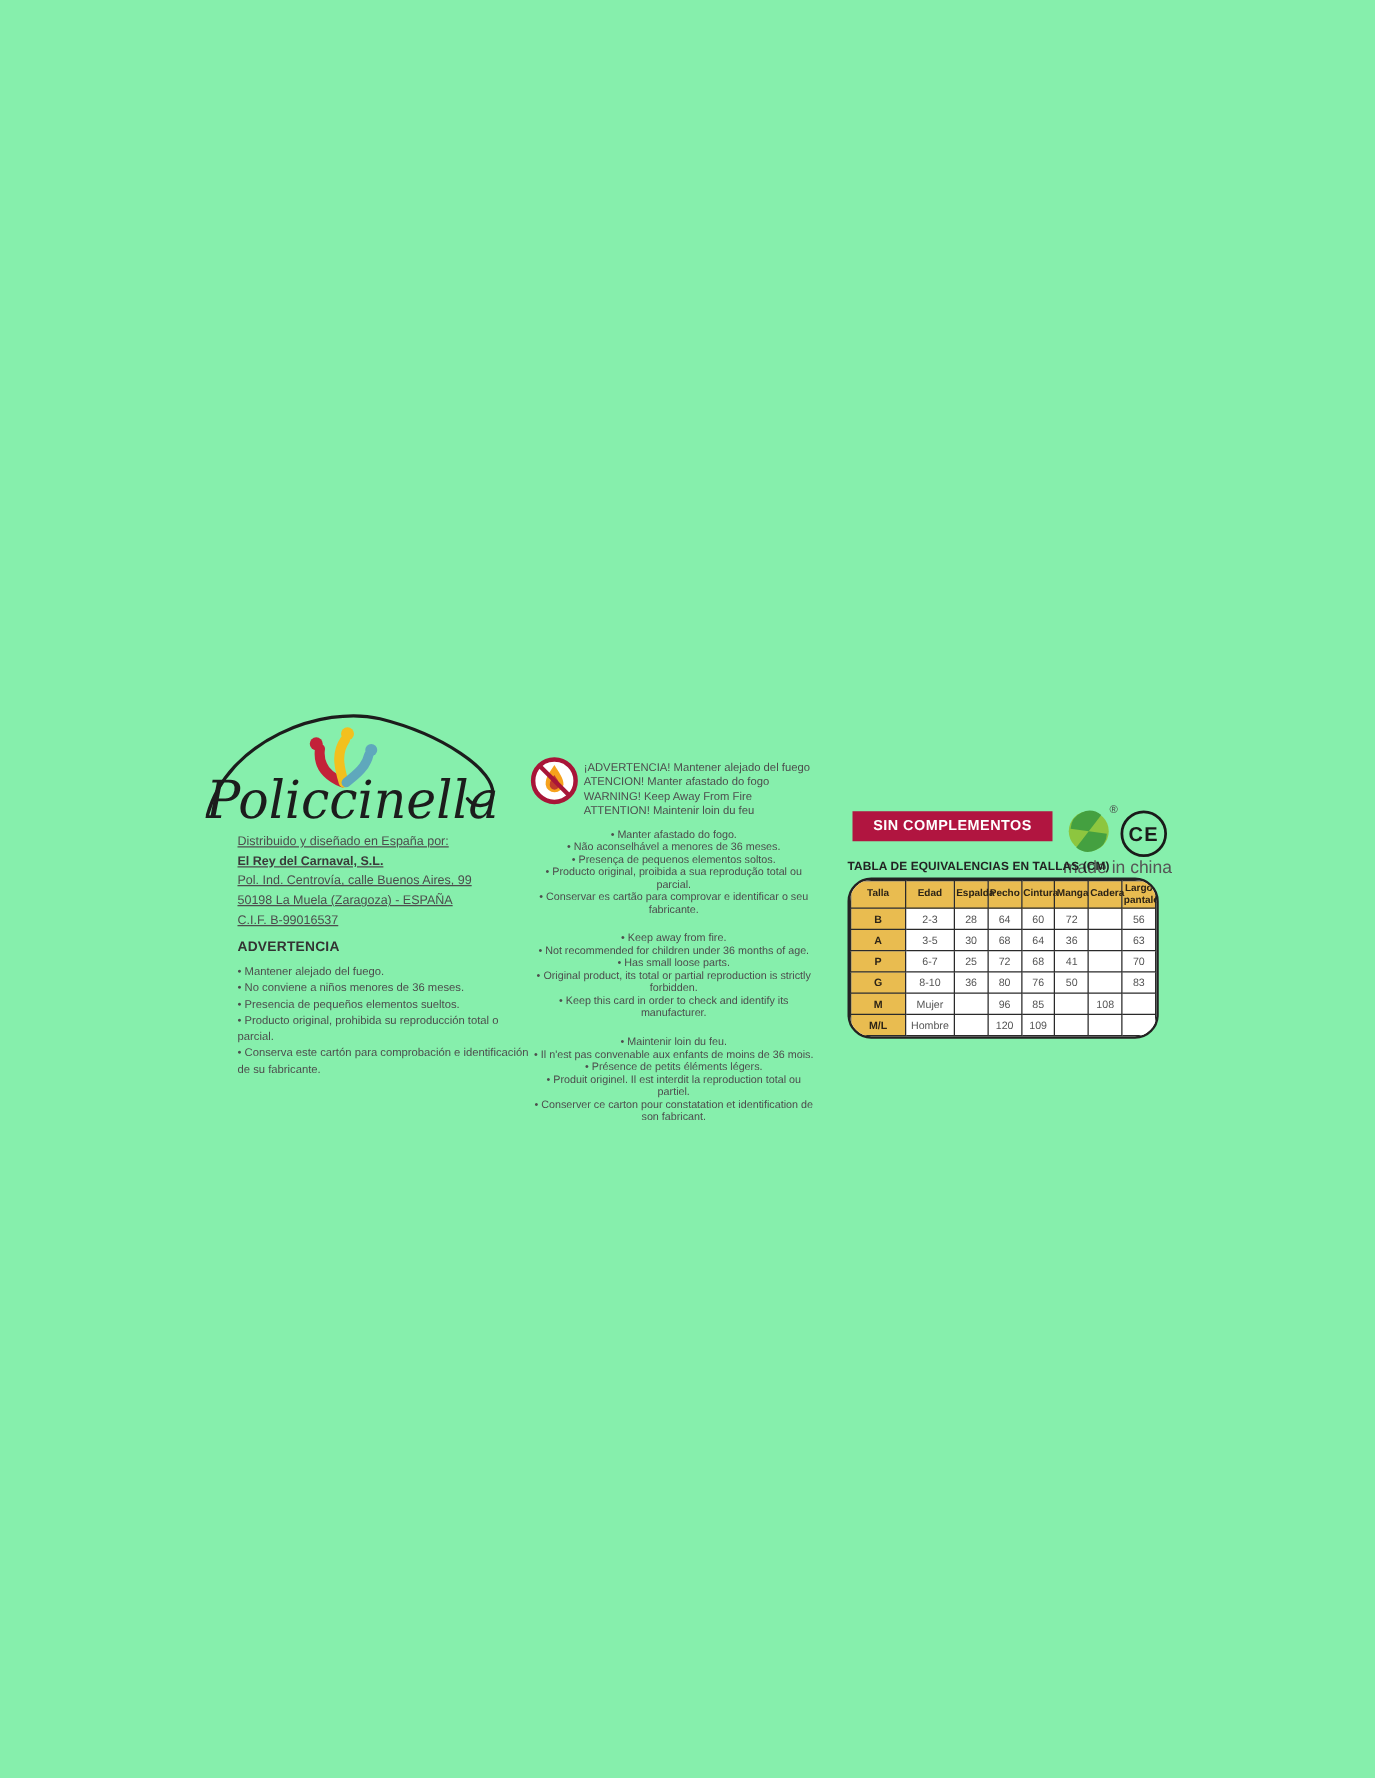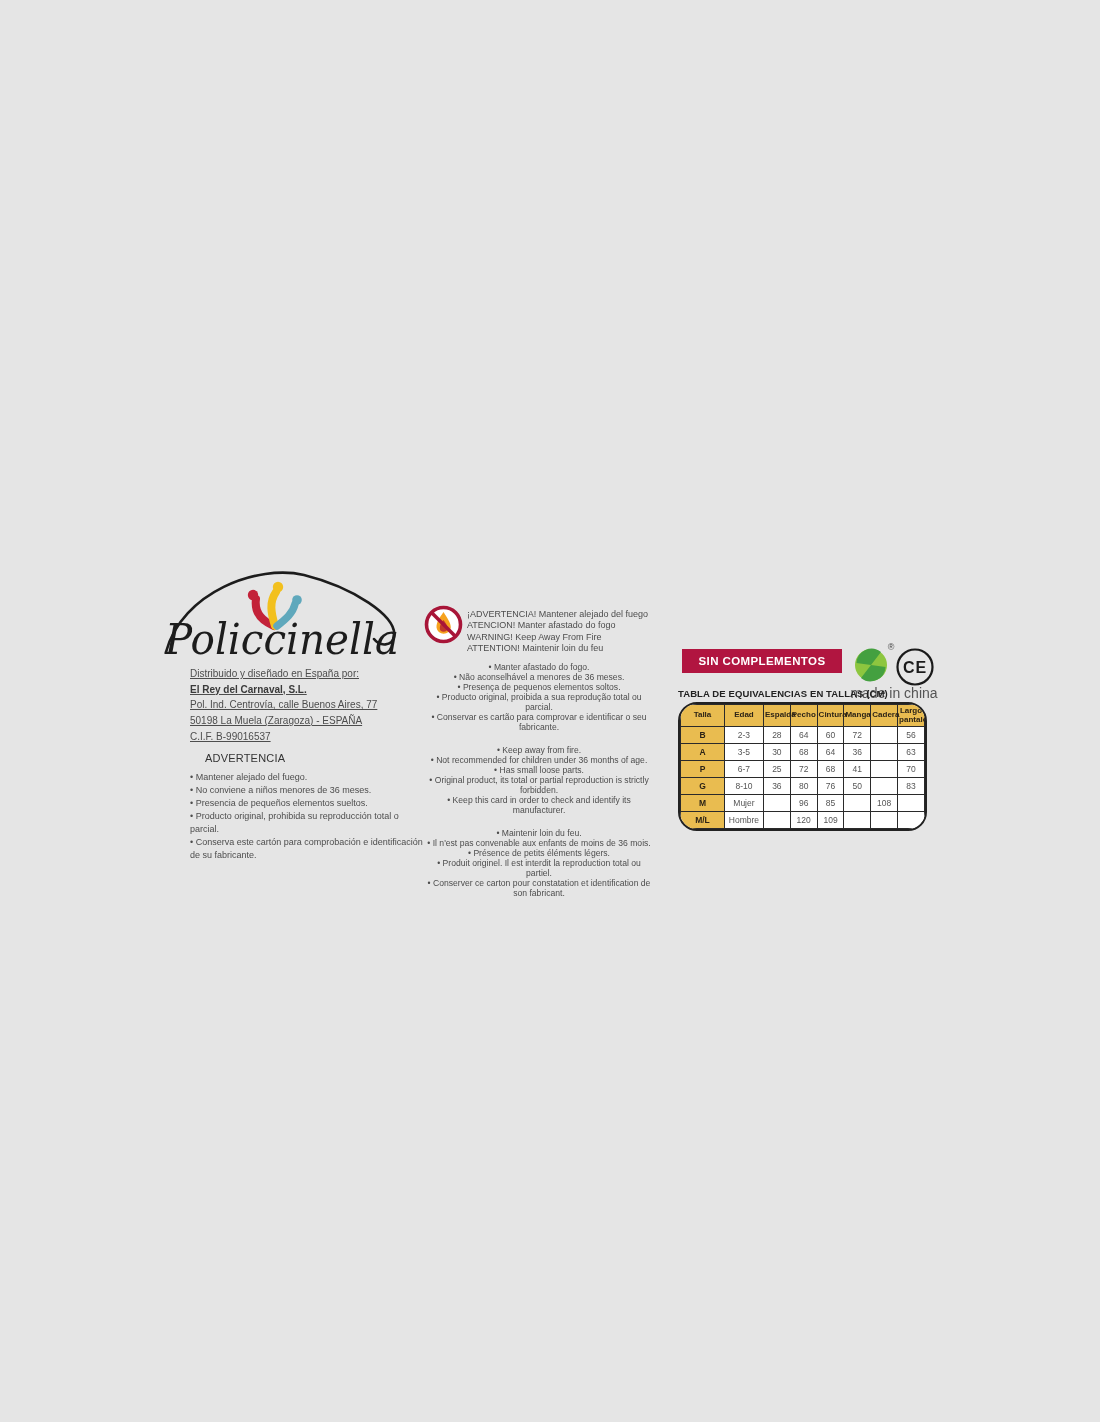--- a/index.html
+++ b/index.html
@@ -4,28 +4,28 @@
 <style>
   * { margin: 0; padding: 0; box-sizing: border-box; }
   html, body { background: #ffffff; }
   body {
     width: 1100px; height: 1422px;
     font-family: "Liberation Sans", sans-serif;
     color: #4d4d4d;
     position: relative;
     overflow: hidden;
   }
-  .sheet { position: relative; width: 1100px; height: 1422px; background: #e5e5e5; }
+  .sheet { position: relative; width: 1100px; height: 1422px; background: #86efac; }
 
   
   .logo-svg { position: absolute; left: 156px; top: 568px; }
   .addr { position: absolute; left: 190px; top: 666px; width: 232px; font-size: 10px; line-height: 15.7px; color: #4d4d4d; text-decoration: underline; }
   .addr .b { font-weight: bold; color: #3a3a3a; }
   .adv { position: absolute; left: 190px; top: 752px; width: 238px; }
-  .adv h3 { font-size: 11px; font-weight: normal; color: #333; letter-spacing: .2px; margin-bottom: 7px; margin-left: 15px; }
+  .adv h3 { font-size: 11px; font-weight: bold; color: #333; letter-spacing: .2px; margin-bottom: 7px; }
   .adv ul, .warn-group ul { list-style: none; }
   .adv li { font-size: 9px; line-height: 13px; color: #4d4d4d; }
   .adv li::before, .warn-group li::before { content: "• "; }
 
   
   .fire-svg { position: absolute; left: 423px; top: 604px; }
   .warn-head { position: absolute; left: 467px; top: 609px; width: 195px; font-size: 9px; line-height: 11.4px; color: #4d4d4d; }
   .warn-col { position: absolute; left: 424px; top: 662px; width: 230px; text-align: center; }
   .warn-group { margin-bottom: 13px; }
   .warn-group li { font-size: 8.6px; line-height: 10px; color: #4d4d4d; }
@@ -68,21 +68,21 @@
       <path d="M121 58 C130 51 137 45 139 36" fill="none" stroke="#5FA8BC" stroke-width="7.5" stroke-linecap="round"></path>
       <circle cx="141" cy="32" r="4.8" fill="#5FA8BC"></circle>
     </g>
     <path d="M 10 84 C 26 24 102 -4 148 7 C 196 19 242 48 238 69 C 236 78 224 79 218 71" fill="none" stroke="#1c1c1c" stroke-width="2.6" stroke-linecap="round"></path>
     <text x="126" y="86" text-anchor="middle" font-family="DejaVu Serif, serif" font-style="italic" font-size="42" textLength="234" lengthAdjust="spacingAndGlyphs" fill="#1c1c1c">Policcinella</text>
   </svg>
 
   <div class="addr">
     <div>Distribuido y diseñado en España por:</div>
     <div class="b">El Rey del Carnaval, S.L.</div>
-    <div>Pol. Ind. Centrovía, calle Buenos Aires, 77</div>
+    <div>Pol. Ind. Centrovía, calle Buenos Aires, 99</div>
     <div>50198 La Muela (Zaragoza) - ESPAÑA</div>
     <div>C.I.F. B-99016537</div>
   </div>
 
   <div class="adv">
     <h3>ADVERTENCIA</h3>
     <ul>
       <li>Mantener alejado del fuego.</li>
       <li>No conviene a niños menores de 36 meses.</li>
       <li>Presencia de pequeños elementos sueltos.</li>

